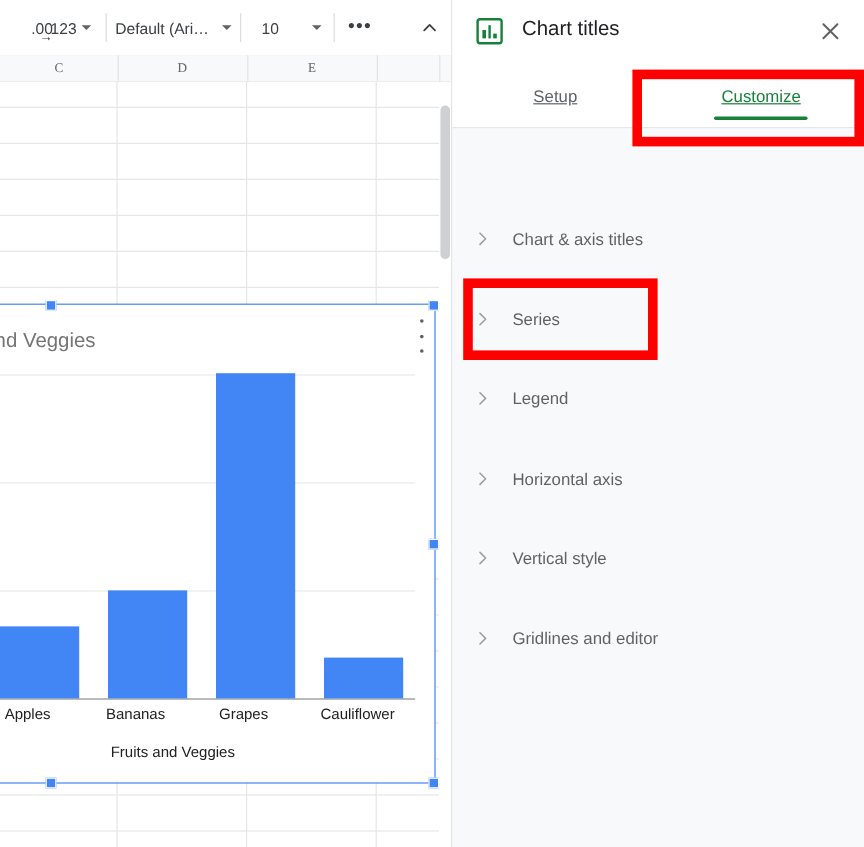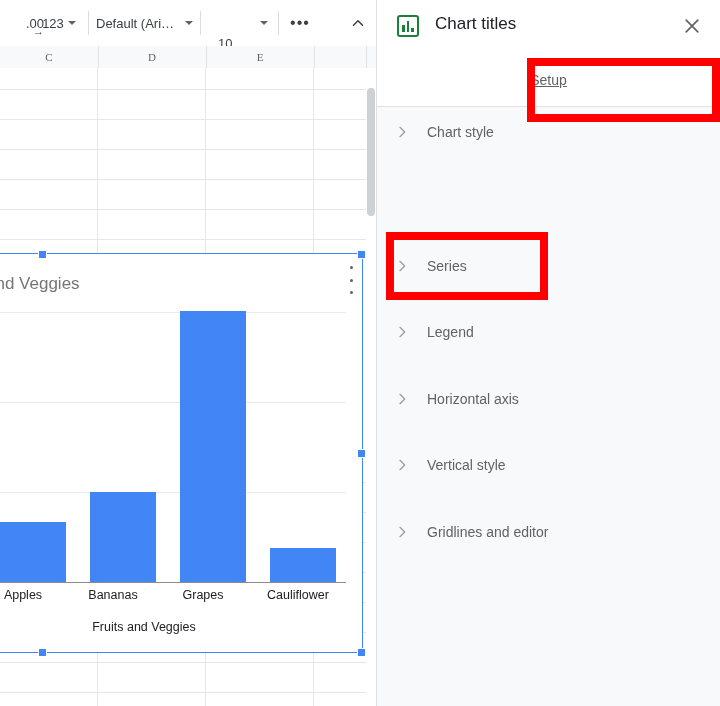--- a/index.html
+++ b/index.html
@@ -45,21 +45,21 @@
   .caret {
     display: inline-block; margin-left: 4px;
     width: 0; height: 0;
     border-left: 4px solid transparent;
     border-right: 4px solid transparent;
     border-top: 4px solid #5f6368;
   }
   #tb-font { left: 92px; width: 104px; justify-content: flex-start; padding-left: 4px; }
   #tb-font .lbl { font-size: 13px; color: #3c4043; white-space: nowrap; }
   #tb-fontcaret { left: 178px; width: 18px; }
-  #tb-size { left: 208px; width: 40px; justify-content: flex-start; padding-left: 10px; margin-top: 20px; }
+  #tb-size { left: 208px; width: 40px; justify-content: flex-start; padding-left: 10px; }
   #tb-size .lbl { font-size: 13px; color: #3c4043; }
   #tb-sizecaret { left: 252px; width: 20px; }
   #tb-more { left: 286px; width: 28px; font-size: 16px; letter-spacing: 1px; color: #3c4043; }
   #tb-collapse { left: 344px; width: 28px; }
   #tb-collapse svg { display: block; }
 
   
   #col-headers {
     position: absolute; left: 0; top: 46px; width: 376px; height: 22px;
     background: #f8f9fa; border-bottom: 1px solid #c0c0c0;
@@ -356,33 +356,34 @@
       <div id="editor-title">Chart titles</div>
       <div id="editor-close">
         <svg width="20" height="20" viewBox="0 0 24 24">
           <path d="M5 5l14 14M19 5L5 19" fill="none" stroke="#5f6368" stroke-width="2" stroke-linecap="round"></path>
         </svg>
       </div>
     </div>
 
     <div id="editor-tabs">
       <div class="tab">Setup</div>
+      <div class="tab active">Customize</div>
     </div>
 
     <div id="editor-sections">
 
-      <div class="section-row" style="top:4px">
-        <span class="chev">
-          <svg width="16" height="16" viewBox="0 0 24 24">
-              <path d="M9 5l7 7-7 7" fill="none" stroke="#9aa0a6" stroke-width="2" stroke-linecap="round" stroke-linejoin="round"></path>
-            </svg>
-        </span>
-        <span class="section-label">Chart style</span>
-      </div>
-
+
+      <div class="section-row" style="top:71px">
+        <span class="chev">
+          <svg width="16" height="16" viewBox="0 0 24 24">
+              <path d="M9 5l7 7-7 7" fill="none" stroke="#9aa0a6" stroke-width="2" stroke-linecap="round" stroke-linejoin="round"></path>
+            </svg>
+        </span>
+        <span class="section-label">Chart &amp; axis titles</span>
+      </div>
 
       <div class="section-row" style="top:138px">
         <span class="chev">
           <svg width="16" height="16" viewBox="0 0 24 24">
               <path d="M9 5l7 7-7 7" fill="none" stroke="#9aa0a6" stroke-width="2" stroke-linecap="round" stroke-linejoin="round"></path>
             </svg>
         </span>
         <span class="section-label">Series</span>
       </div>
 

